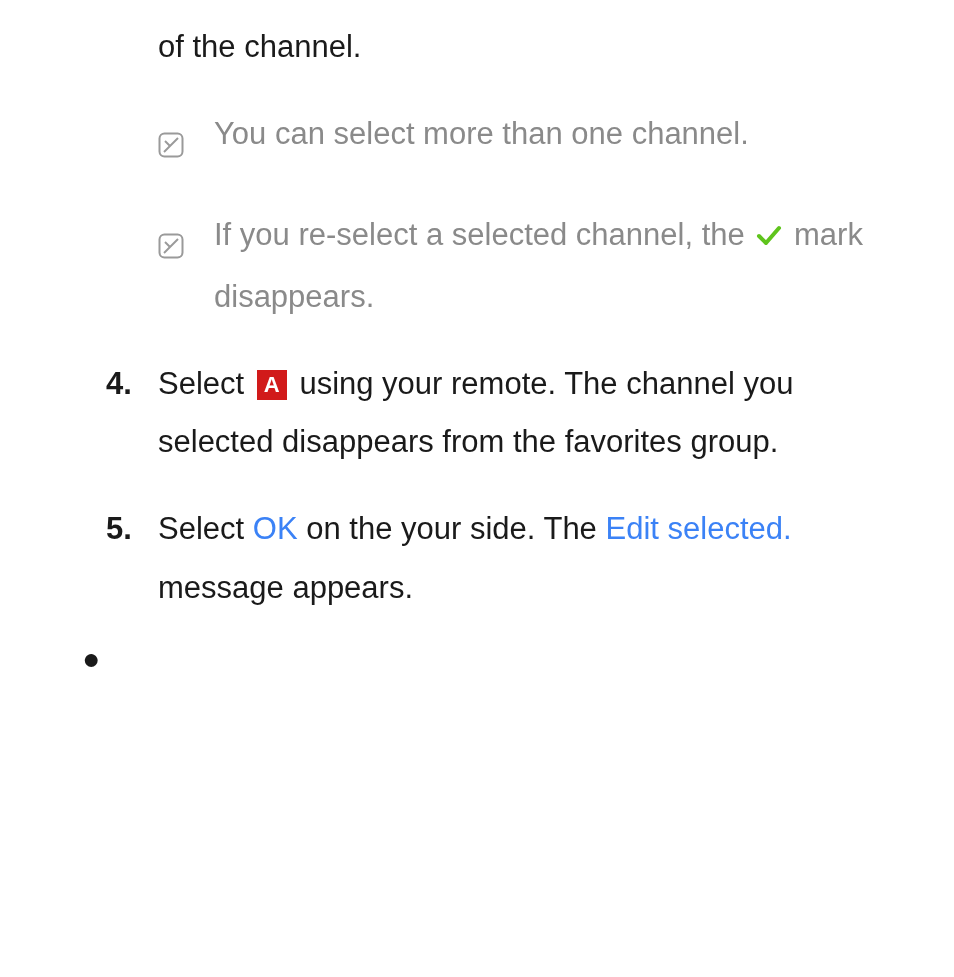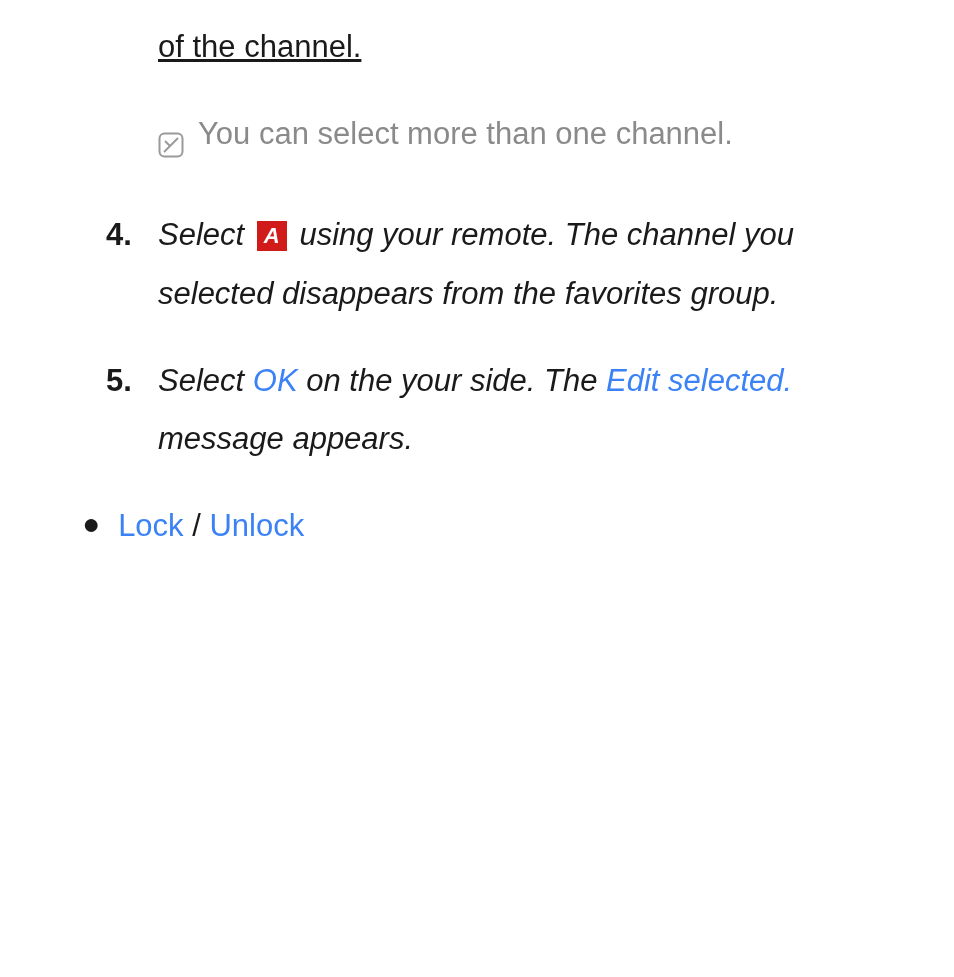--- a/index.html
+++ b/index.html
@@ -10,49 +10,48 @@
       font-size: 31px;
       line-height: 1.9;
       color: #1a1a1a;
     }
     .page {
       padding: 18px 48px 40px 48px;
     }
     .fragment-line {
       margin-left: 110px;
       margin-bottom: 28px;
-      text-decoration: underline;
     }
     .note {
       margin-left: 110px;
       margin-bottom: 28px;
       color: #8a8a8a;
       display: flex;
       align-items: flex-start;
-      gap: 14px;
+      gap: 30px;
     }
     .note-icon {
       flex: 0 0 auto;
       margin-top: 14px;
     }
     .note-text { flex: 1 1 auto; }
     .check-icon { vertical-align: -3px; margin: 0 3px; }
     .step {
       margin-left: 58px;
       margin-bottom: 28px;
       display: flex;
       align-items: flex-start;
       gap: 12px;
     }
     .step-num {
       font-weight: 700;
       flex: 0 0 auto;
       min-width: 40px;
     }
-    .step-body { flex: 1 1 auto; font-style: italic; }
+    .step-body { flex: 1 1 auto; }
     .remote-key {
       display: inline-flex;
       align-items: center;
       justify-content: center;
       width: 30px;
       height: 30px;
       background: #d11a1a;
       color: #ffffff;
       font-weight: 700;
       font-size: 22px;
@@ -93,35 +92,46 @@
           <path d="M14 16 L19 21" stroke="#9a9a9a" stroke-width="0" opacity="0"></path>
           <path d="M13 15 L18 20" stroke="#9a9a9a" stroke-width="2" opacity="0"></path>
           <path d="M12 14 L19 21" stroke="#9a9a9a" stroke-width="0"></path>
           <path d="M14 17 L19 22" stroke="#9a9a9a" stroke-width="0"></path>
           <path d="M13 16 L17 20" stroke="#9a9a9a" stroke-width="2" opacity="0"></path>
         </svg>
     </span>
     <span class="note-text">You can select more than one channel.</span>
   </div>
 
+  <div class="note">
+    <span class="note-icon">
+      <svg width="26" height="26" viewBox="0 0 26 26">
+          <rect x="1.5" y="1.5" width="23" height="23" rx="5" ry="5" fill="none" stroke="#9a9a9a" stroke-width="2"></rect>
+          <path d="M6 20 L20 6" stroke="#9a9a9a" stroke-width="2"></path>
+          <path d="M7 9 L12 14" stroke="#9a9a9a" stroke-width="2"></path>
+        </svg>
+    </span>
+    <span class="note-text">
+      <span>If you re-select a selected channel, the </span><span class="check-icon"><svg width="26" height="24" viewBox="0 0 26 24">
+            <path d="M3 12 L10 19 L23 4" fill="none" stroke="#5fc41c" stroke-width="4" stroke-linecap="round" stroke-linejoin="round"></path>
+          </svg></span><span> mark disappears.</span>
+    </span>
+  </div>
 
   <div class="step">
     <span class="step-num">4.</span>
     <span class="step-body">
       <span>Select </span><span class="remote-key">A</span><span> using your remote. The channel you selected disappears from the favorites group.</span>
     </span>
   </div>
 
   <div class="step">
     <span class="step-num">5.</span>
     <span class="step-body">
       <span>Select </span><span class="highlight">OK</span><span> on the your side. The </span><span class="highlight">Edit selected.</span><span> message appears.</span>
     </span>
   </div>
 
   <div class="bullet-line">
     <span class="bullet-dot">●</span>
-    <span>
-      <span class="highlight">Lock</span><span class="sep"> / </span><span class="highlight">Unlock</span>
-    </span>
   </div>
 
 </div>
 
 </body></html>

